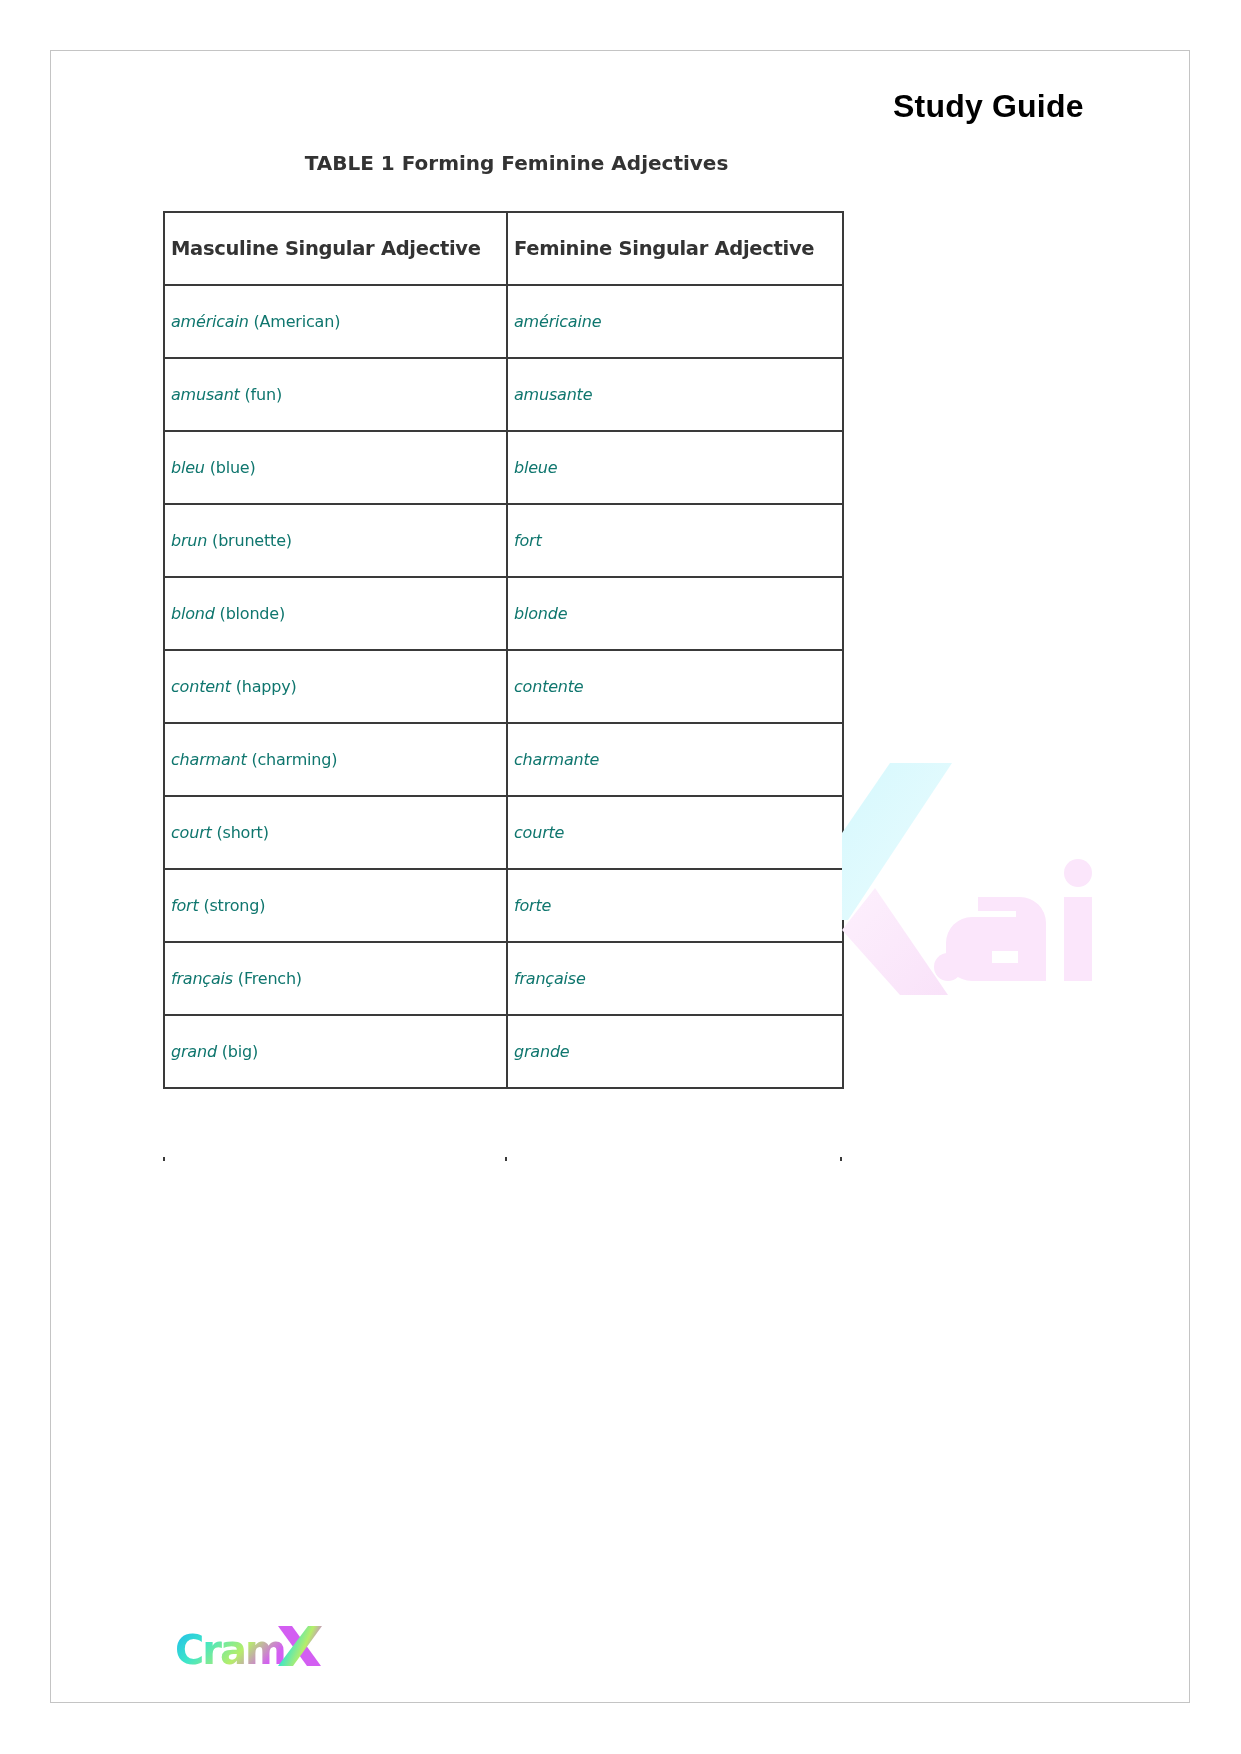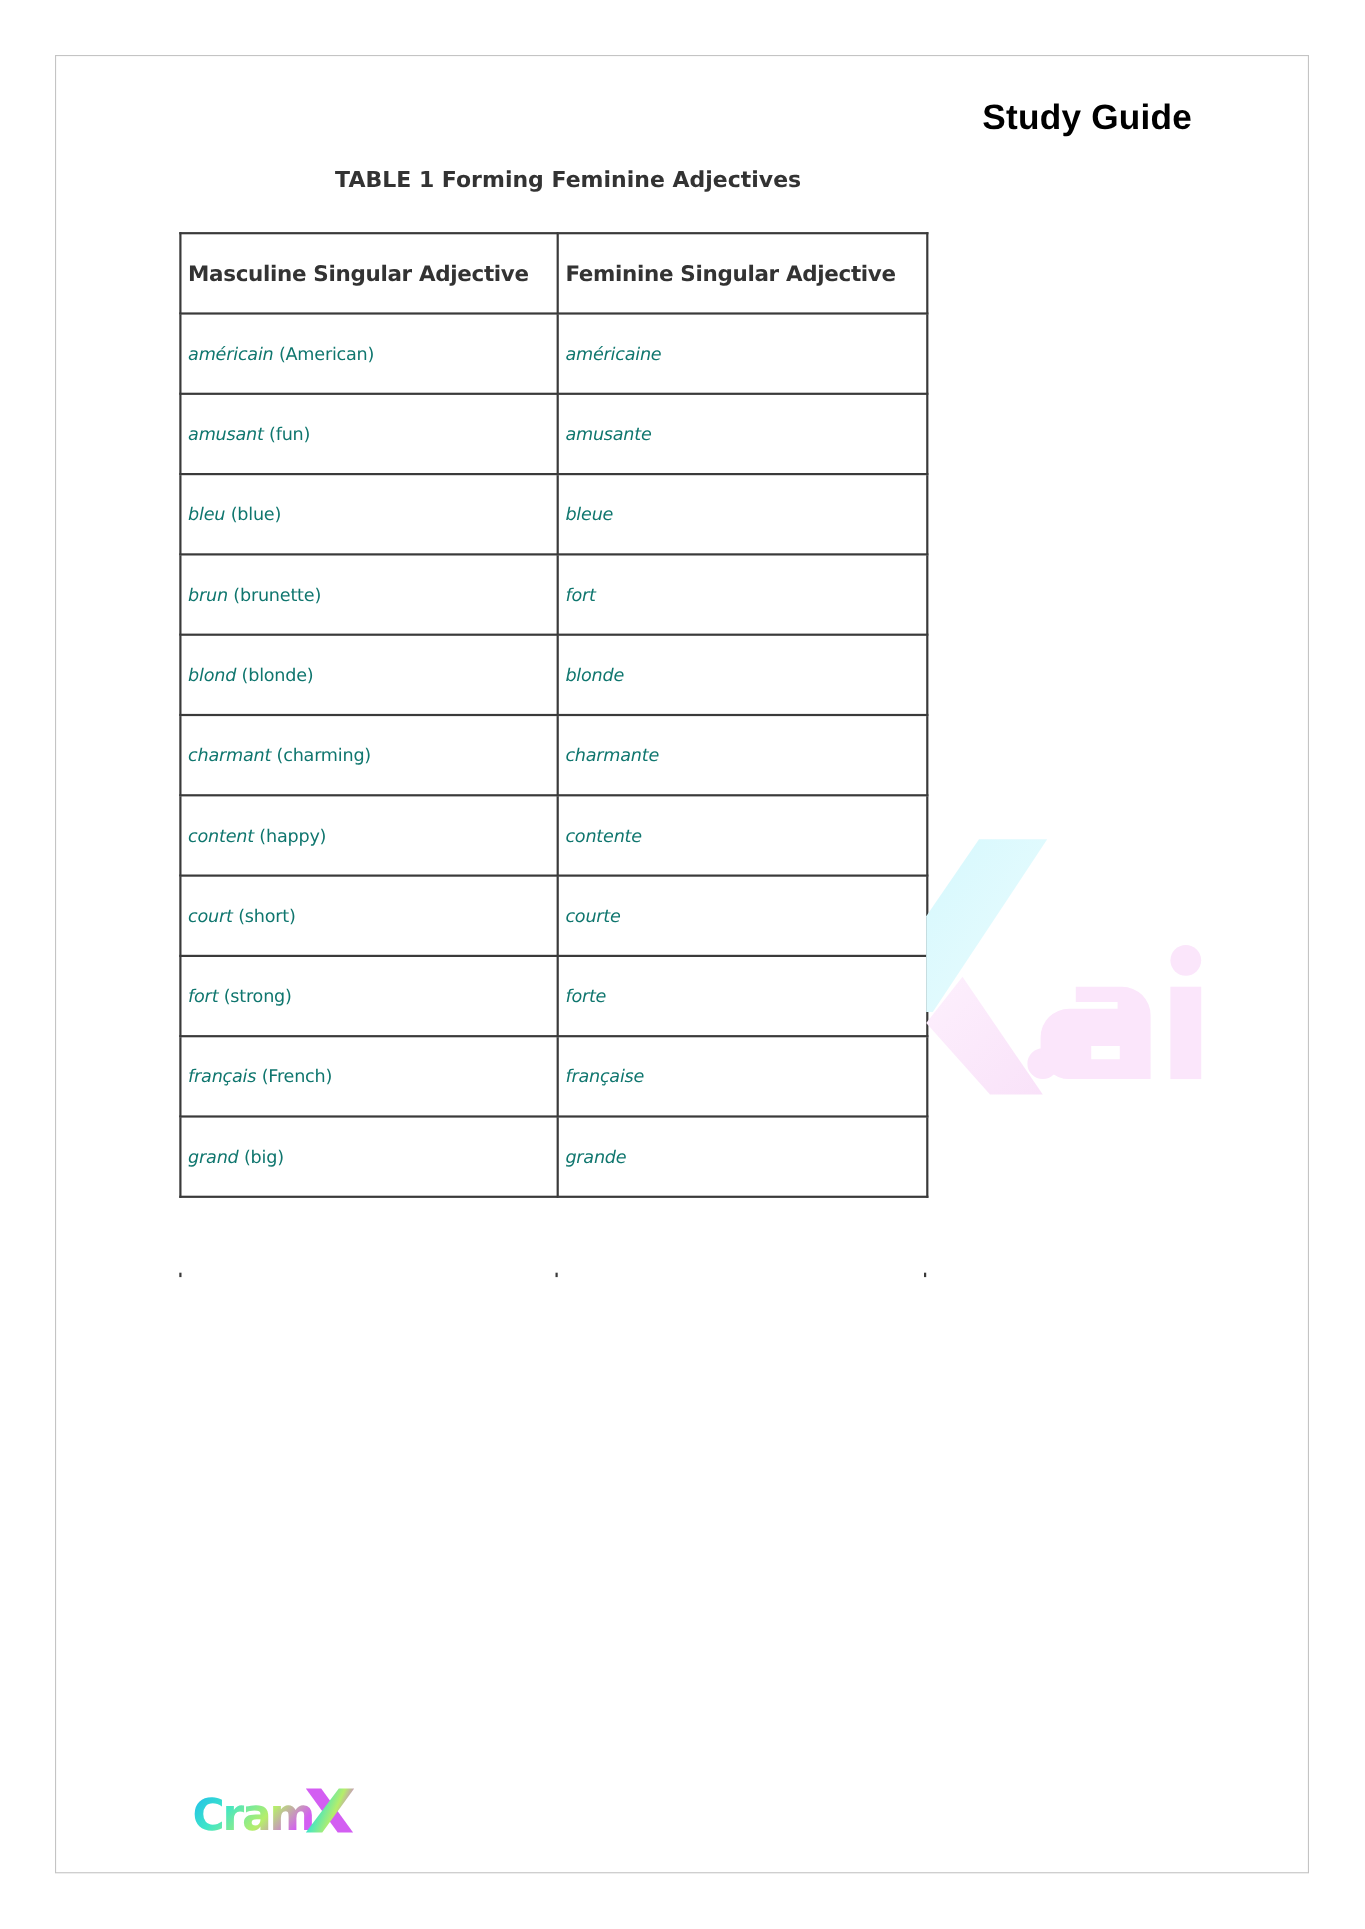--- a/index.html
+++ b/index.html
@@ -139,26 +139,26 @@
     </tr>
     <tr>
       <td><span class="it">brun</span> <span>(brunette)</span></td>
       <td><span class="it">fort</span></td>
     </tr>
     <tr>
       <td><span class="it">blond</span> <span>(blonde)</span></td>
       <td><span class="it">blonde</span></td>
     </tr>
     <tr>
+      <td><span class="it">content</span> <span>(happy)</span></td>
+      <td><span class="it">contente</span></td>
+    </tr>
+    <tr>
       <td><span class="it">charmant</span> <span>(charming)</span></td>
       <td><span class="it">charmante</span></td>
-    </tr>
-    <tr>
-      <td><span class="it">content</span> <span>(happy)</span></td>
-      <td><span class="it">contente</span></td>
     </tr>
     <tr>
       <td><span class="it">court</span> <span>(short)</span></td>
       <td><span class="it">courte</span></td>
     </tr>
     <tr>
       <td><span class="it">fort</span> <span>(strong)</span></td>
       <td><span class="it">forte</span></td>
     </tr>
     <tr>

